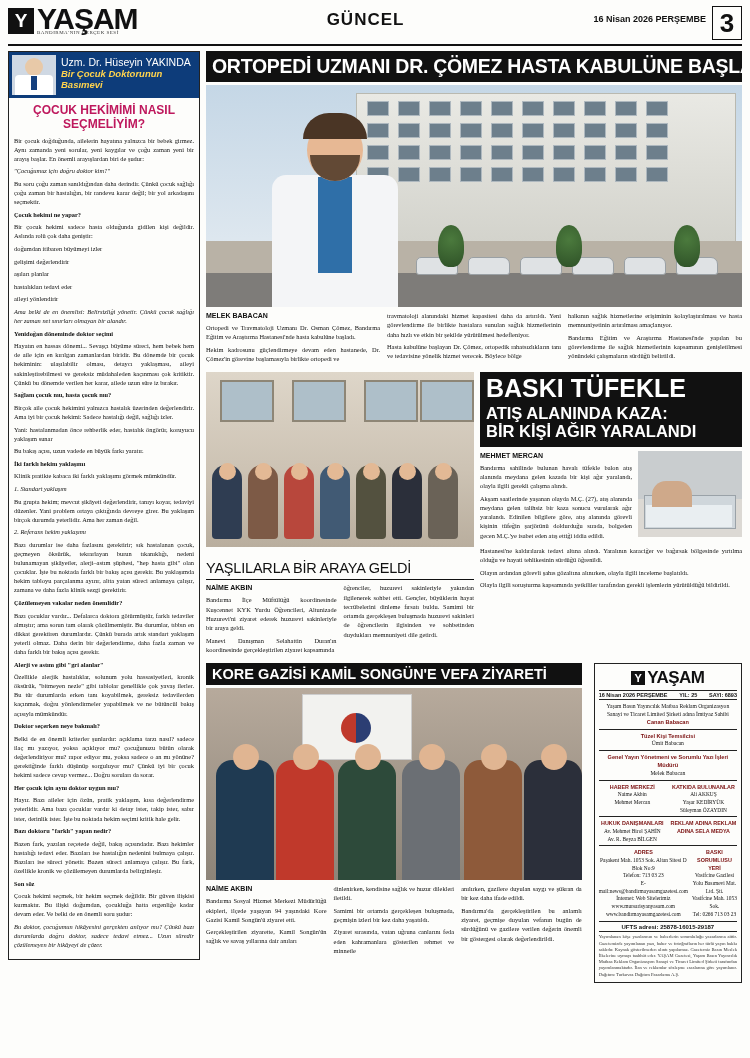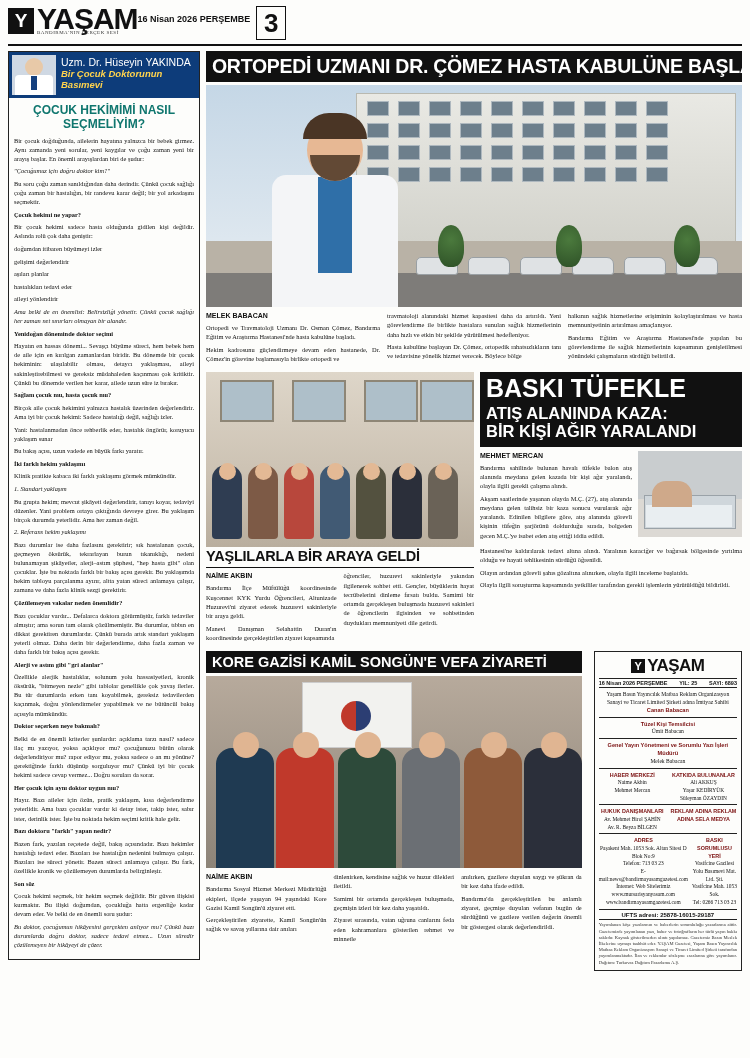--- a/index.html
+++ b/index.html
@@ -47,21 +47,21 @@
     position:absolute; left:3px; top:3px; width:44px; height:40px;
     background:#cfd8e3; overflow:hidden;
   }
   .col-head .avatar .head { position:absolute; left:13px; top:3px; width:18px; height:18px; border-radius:50%; background:#e8c9a8; }
   .col-head .avatar .coat { position:absolute; left:3px; top:20px; width:38px; height:20px; background:#fff; border-radius:4px 4px 0 0; }
   .col-head .avatar .tie { position:absolute; left:19px; top:21px; width:6px; height:14px; background:#15407e; }
   .col-name { font-family:"Liberation Sans", sans-serif; font-weight:normal; font-size:10.5px; }
   .col-tag { font-family:"Liberation Sans", sans-serif; font-weight:bold; font-size:9.5px; color:#ffd34d; font-style:italic; }
   .col-title {
     text-align:center; font-family:"Liberation Sans", sans-serif; font-weight:bold;
-    font-size:12px; color:#0f766e; padding:6px 4px 4px; line-height:1.15;
+    font-size:12px; color:#be185d; padding:6px 4px 4px; line-height:1.15;
   }
   .col-body { padding:0 5px 6px; font-size:6.4px; line-height:1.42; text-align:justify; }
   .col-body p { margin:0 0 3.5px; }
   .col-body p.b { font-weight:bold; }
   .col-body p.i { font-style:italic; }
 
   
   .lead-head {
     background:#111; color:#fff; font-family:"Liberation Sans", sans-serif;
     font-weight:bold; font-size:19.5px; letter-spacing:-0.3px;
@@ -104,21 +104,21 @@
   .kyk-photo .win { position:absolute; top:8px; width:54px; height:42px; background:#aebfc9; border:2px solid #8e8676; }
   .kyk-photo .chairrow { position:absolute; left:0; right:0; bottom:0; height:96px; }
   .kyk-photo .p {
     position:absolute; bottom:8px; width:30px; height:74px; border-radius:14px 14px 4px 4px;
   }
   .kyk-photo .p .h { position:absolute; left:7px; top:-2px; width:17px; height:17px; border-radius:50%; background:#e3b995; }
   .kyk-title {
     font-family:"Liberation Sans", sans-serif; font-weight:bold; font-size:27px;
     line-height:0.95; margin-top:4px; letter-spacing:-0.6px;
   }
-  .kyk-sub { font-family:"Liberation Sans", sans-serif; font-size:14.5px; letter-spacing:-0.2px; margin-top:1px;font-weight:bold; }
+  .kyk-sub { font-family:"Liberation Sans", sans-serif; font-size:14.5px; letter-spacing:-0.2px; margin-top:13px; }
   .kyk-rule { border-top:1px solid #111; margin:3px 0 3px; }
   .kyk-cols { display:flex; gap:7px; font-size:6.4px; line-height:1.45; text-align:justify; }
   .kyk-cols .c { flex:1; }
   .kyk-cols .c p { margin:0 0 3px; }
 
   .havali {
     background:#111; color:#fff; font-family:"Liberation Sans", sans-serif;
     font-weight:bold; padding:4px 6px 6px;
   }
   .havali .l1 { font-size:25px; line-height:1; }
@@ -176,20 +176,21 @@
 <div class="page">
 
   <div class="masthead">
     <div class="logo-box">
       <div class="logo-mark">Y</div>
       <div>
         <div class="logo-word">YAŞAM</div>
         <div class="logo-sub">BANDIRMA'NIN GERÇEK SESİ</div>
       </div>
     </div>
+    <div class="mast-center">GÜNCEL</div>
     <div class="mast-right">
       <div class="mast-date">16 Nisan 2026 PERŞEMBE</div>
       <div class="page-num">3</div>
     </div>
   </div>
 
   <div class="body-wrap">
 
     <div class="col-left">
       <div class="colbox">

